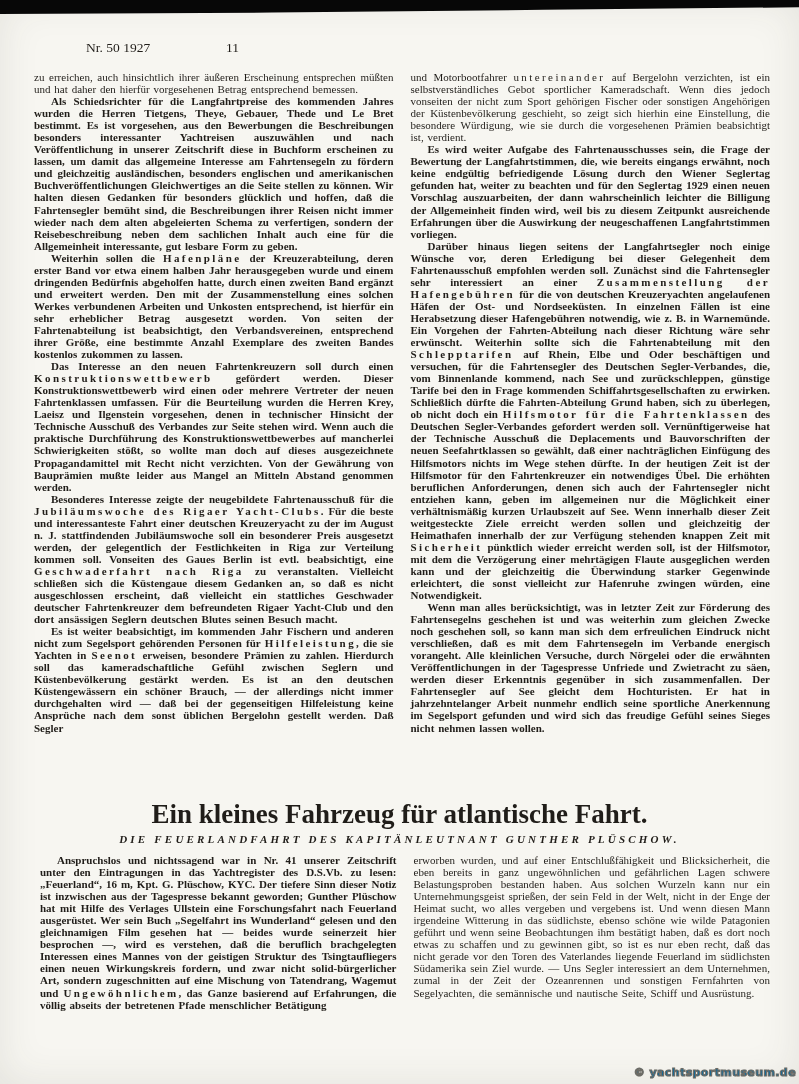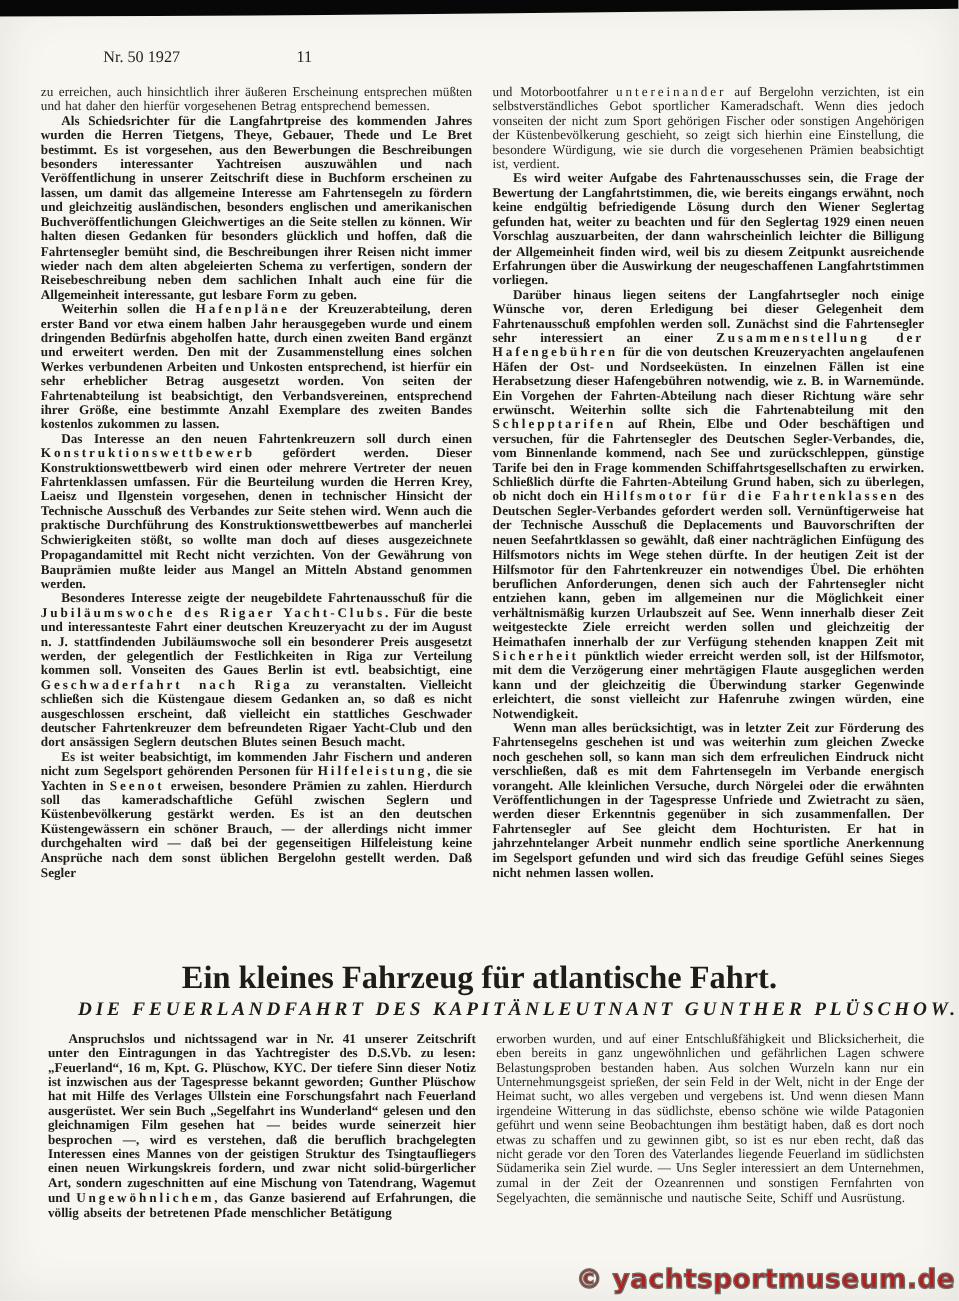--- a/index.html
+++ b/index.html
@@ -9,50 +9,50 @@
     background:#f7f6f1;
     color:#201d19;
     font-family:"Liberation Serif", serif;
     overflow:hidden;
   }
   .page { position:absolute; inset:0; box-shadow: inset 0 0 40px rgba(60,55,45,0.10); }
   .scan-bar {
     position:absolute; top:0; left:0; width:100%; height:14px; background:#070707;
     clip-path: polygon(0 0, 100% 0, 100% 52%, 68% 70%, 34% 90%, 0 100%);
   }
-  .header { display:flex; align-items:baseline; padding:0 58px 0 86px; margin-top:40px;gap:21px; }
+  .header { display:flex; align-items:baseline; padding:0 58px 0 86px; margin-top:40px; }
   .issue   { width:140px; font-size:13.5px; white-space:nowrap; }
   .masthead{ flex:1; text-align:center; font-size:16.5px; letter-spacing:6px; }
   .pageno  { width:140px; text-align:left; font-size:13.5px; }
 
   .cols { display:flex; gap:17px; padding:0 29px 0 40px; }
   .col  { width:50%; }
   .top-section { margin-top:15px; height:712px; overflow:hidden;padding-left:34px; }
   .bottom-section { margin-top:9px; }
 
   p.para {
     font-size:11px;
     line-height:12.05px;
     text-align:justify;
     word-spacing:1.1px;
   }
   p.para.indent { text-indent:17px;font-weight:bold; }
   .sperr { letter-spacing:0.22em; }
 
   .title-block { text-align:center; margin-top:16px; }
   .article-title    { font-size:27px; font-weight:bold; line-height:30px; }
-  .article-subtitle { margin-top:4px; font-size:16px; font-style:italic; font-weight:bold; letter-spacing:3.2px;text-align:right; }
+  .article-subtitle { margin-top:4px; font-size:11px; font-style:italic; font-weight:bold; letter-spacing:3.2px; }
   .article-byline   { margin-top:5px; font-size:11px; letter-spacing:1.6px; }
   .byline-mark { display:inline-block; margin-right:5px; font-size:11px; }
 
   .watermark {
     position:absolute; right:3px; bottom:5px;
     font-family:"DejaVu Sans", sans-serif;
-    font-weight:bold; font-size:22px; letter-spacing:0.4px;
-    color:#b91c1c;
+    font-weight:bold; font-size:11px; letter-spacing:0.4px;
+    color:#0369a1;
     -webkit-text-stroke:1.1px #6d6c66;
     text-shadow:0 0 1px rgba(90,88,80,0.55);
   }
 </style>
 </head>
 <body>
 
 <div class="page">
 
   <div class="scan-bar"></div>

